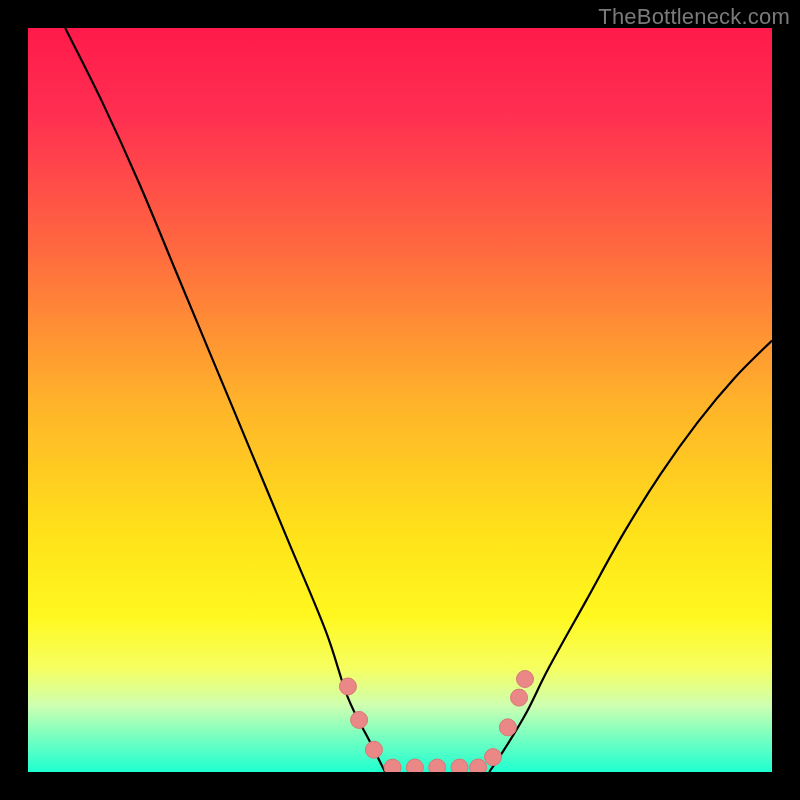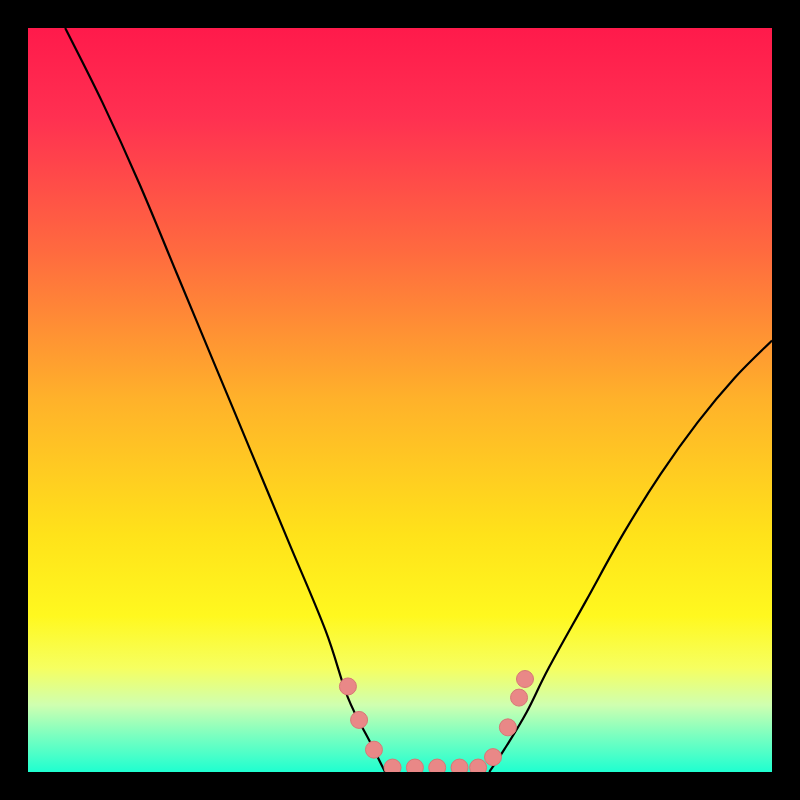--- a/index.html
+++ b/index.html
@@ -35,20 +35,21 @@
     font-weight: 400;
     letter-spacing: 0.2px;
     user-select: none;
   }
   svg { display: block; }
 </style>
 </head>
 <body>
 
 <div class="frame">
+  <div class="watermark">TheBottleneck.com</div>
 
   <div class="plot">
     <svg id="plot-svg" width="744" height="744" viewBox="0 0 744 744">
       <defs>
         <linearGradient id="bg-grad" x1="0" y1="0" x2="0" y2="1">
             <stop offset="0%" stop-color="#ff1a4b"></stop>
             <stop offset="12%" stop-color="#ff3051"></stop>
             <stop offset="30%" stop-color="#ff6a3f"></stop>
             <stop offset="50%" stop-color="#ffb22a"></stop>
             <stop offset="68%" stop-color="#ffe21a"></stop>

